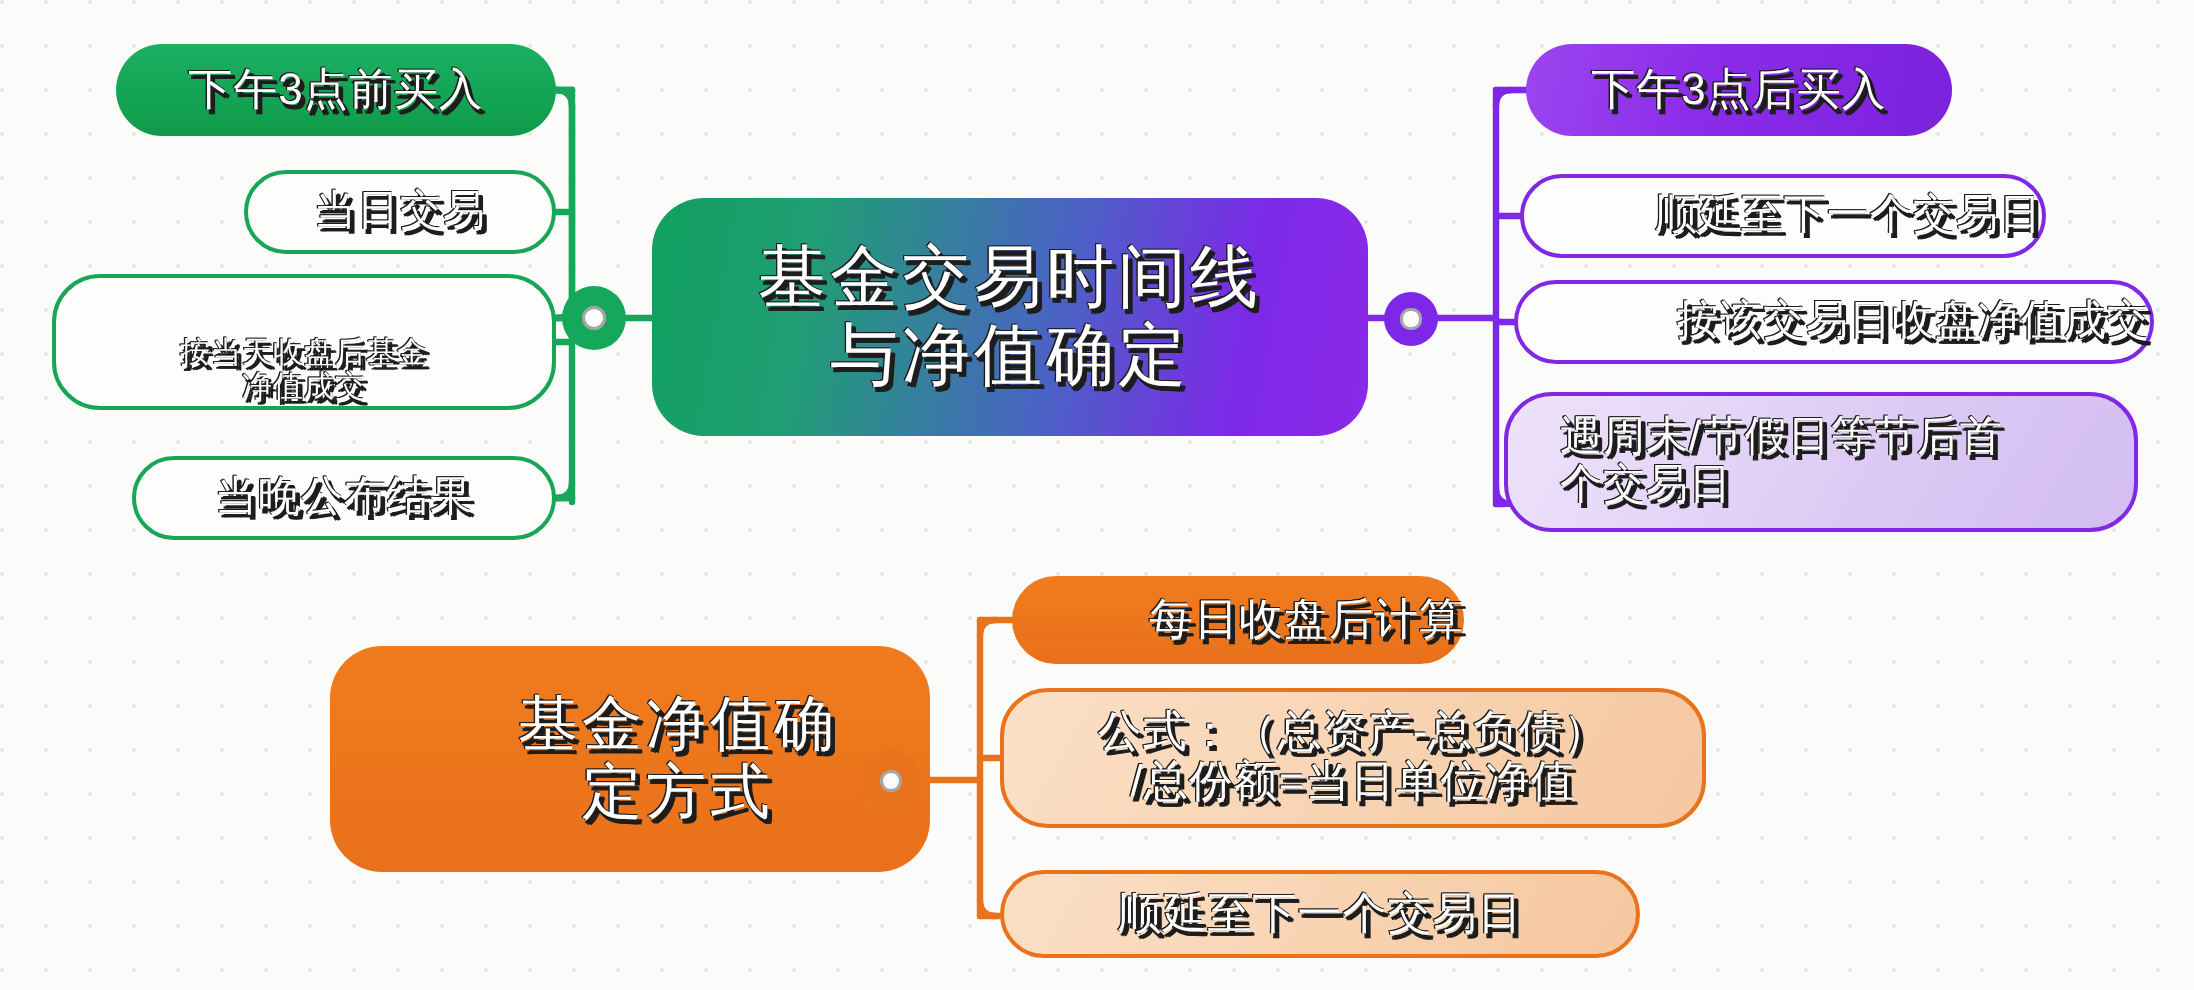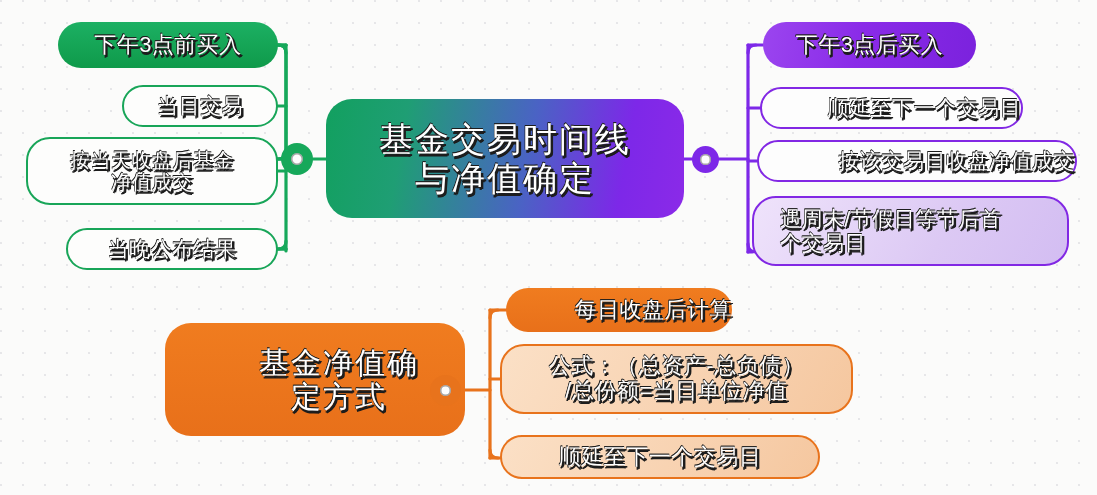--- a/index.html
+++ b/index.html
@@ -61,21 +61,21 @@
     background:linear-gradient(180deg,#1cb063 0%,#0f9a4a 100%);
     border-radius:24px;
   }
   .green-outline{
     background:#fdfdfc;
     border:2.5px solid #18a558;
     border-radius:24px;
   }
   #green-node-1{left:58px;top:22px;width:220px;height:46px;font-size:22px;}
   #green-node-2{left:122px;top:85px;width:156px;height:42px;font-size:21px;}
-  #green-node-3{left:26px;top:137px;width:252px;height:68px;font-size:20px;}
+  #green-node-3{left:26px;top:137px;width:252px;height:68px;font-size:15px;align-items:flex-end;}
   #green-node-4{left:66px;top:228px;width:212px;height:42px;font-size:21px;}
 
   
   .purple-solid{
     background:linear-gradient(100deg,#9b45ef 0%,#8a2be8 45%,#7b22dd 100%);
     border-radius:24px;
   }
   .purple-outline{
     background:#fdfdfd;
     border:2.5px solid #8228e4;

